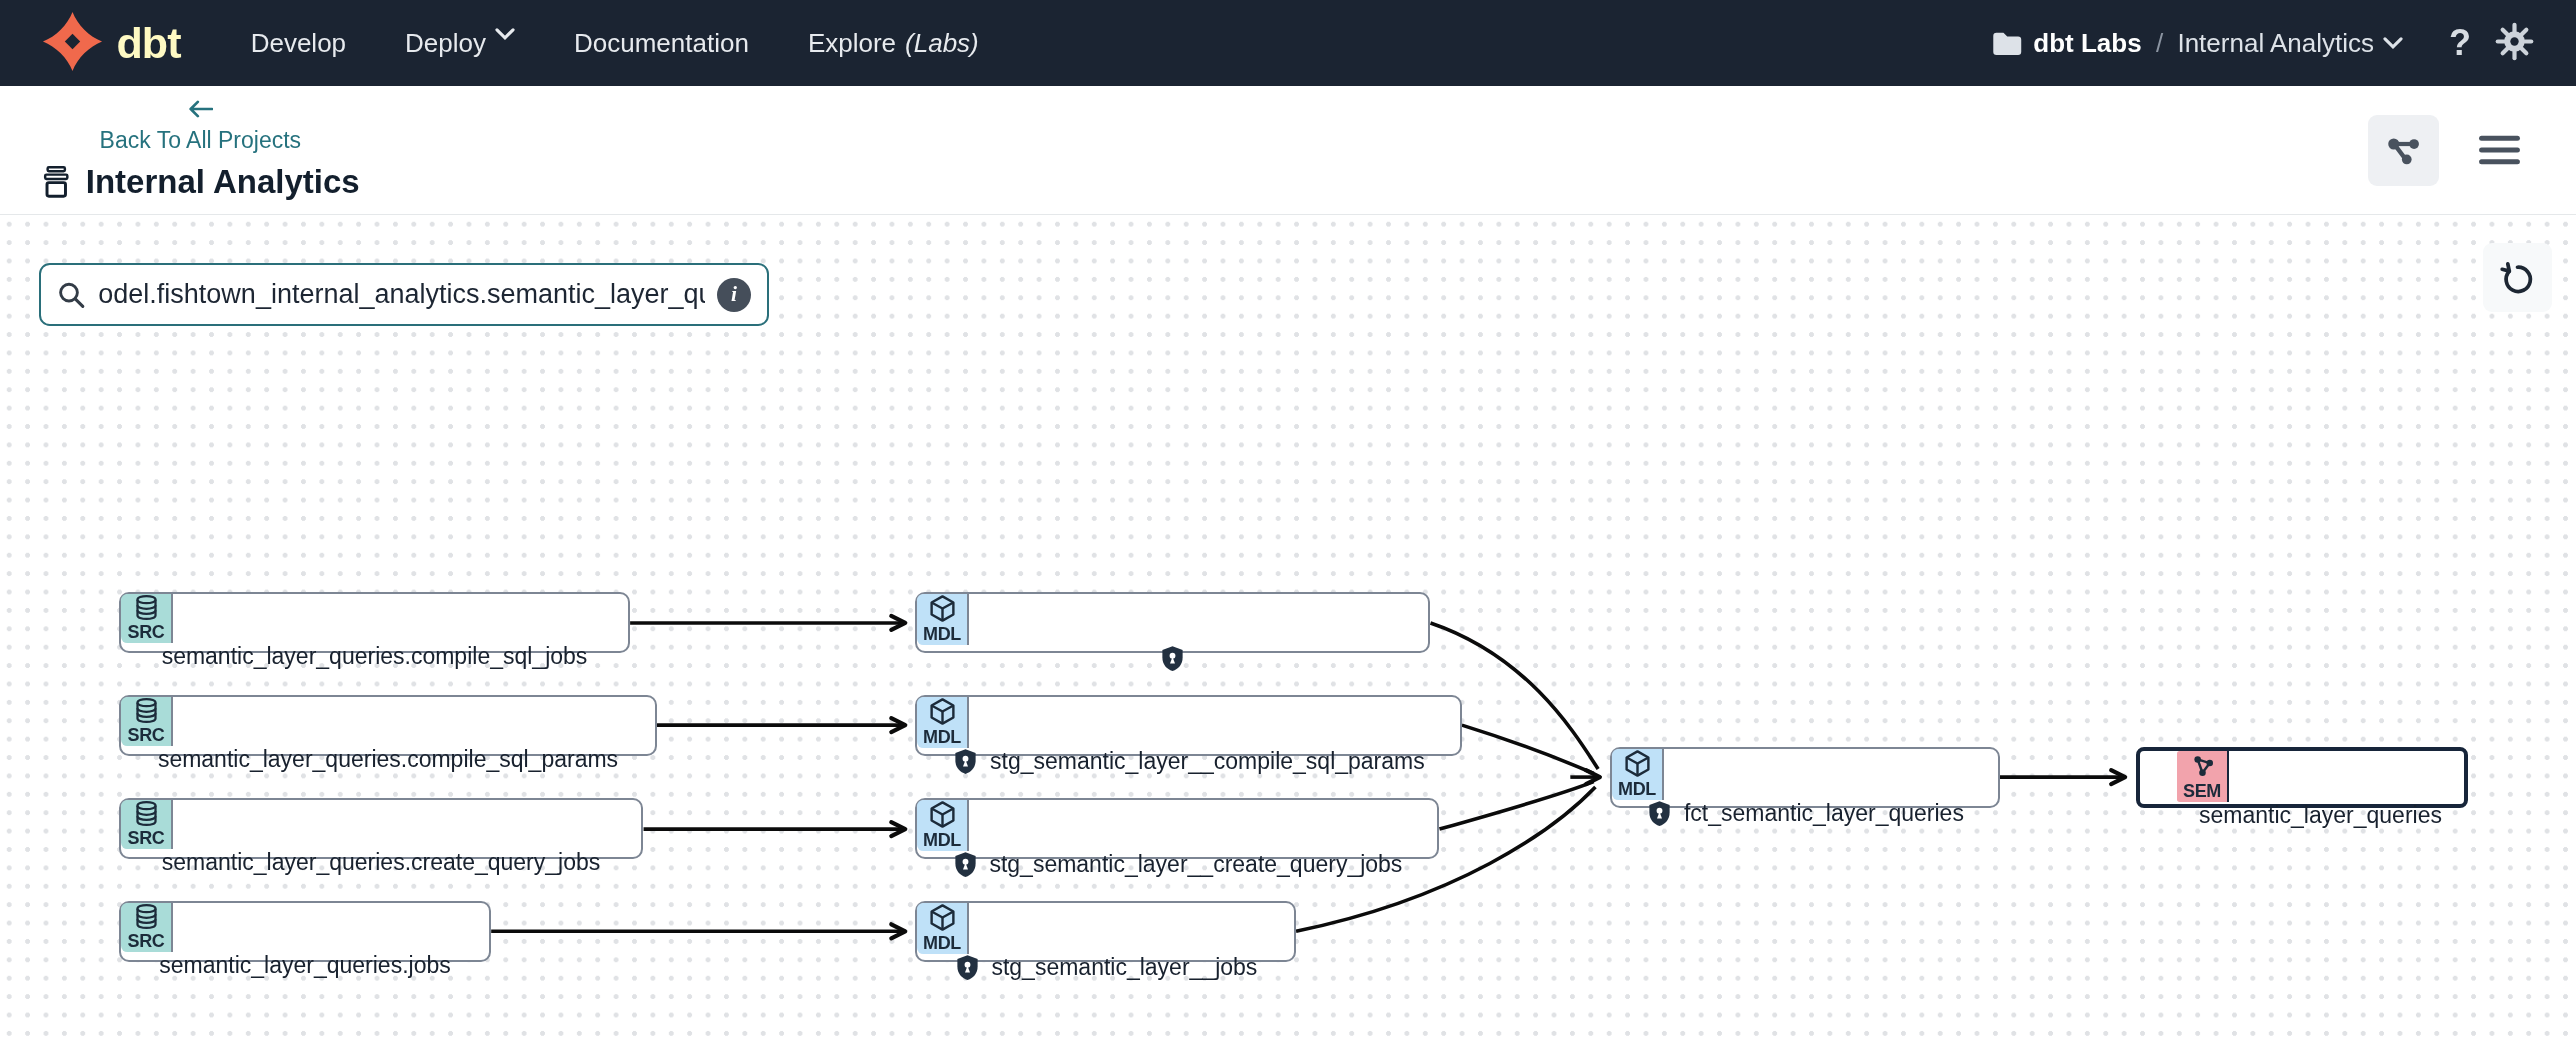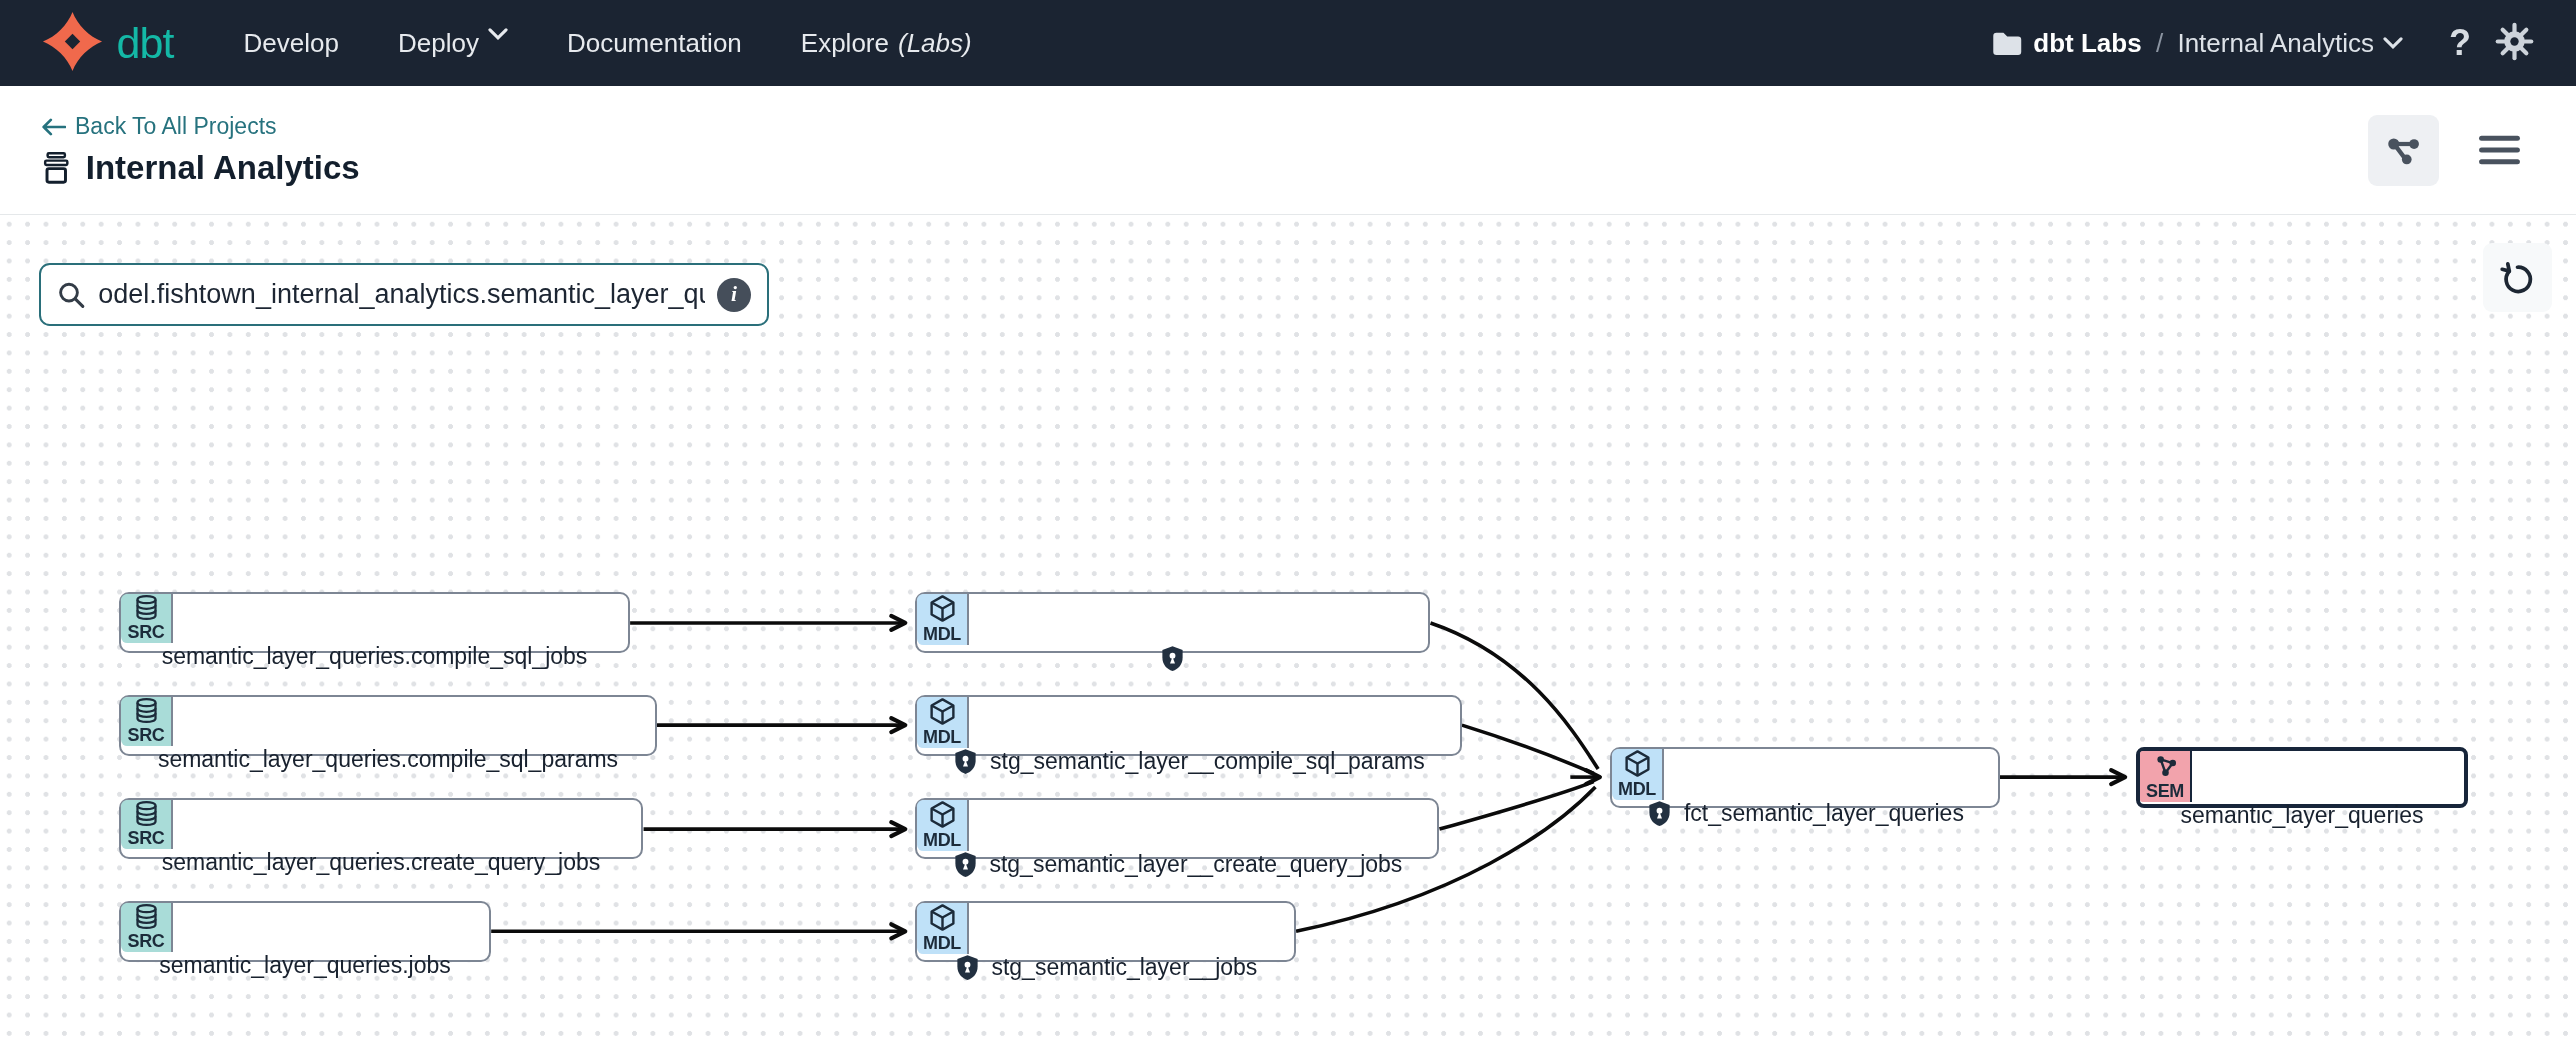--- a/index.html
+++ b/index.html
@@ -3,36 +3,36 @@
 <meta charset="utf-8">
 <style>
   * { box-sizing: border-box; margin: 0; padding: 0; }
   html,body { width: 2576px; height: 1047px; overflow: hidden; background:#fff;
     font-family: "Liberation Sans", "DejaVu Sans", sans-serif; }
 
   
   .topnav { height: 86px; background:#1b2432; display:flex; align-items:center;
     padding: 0 41px; color:#e7eaee; }
   .brand { display:flex; align-items:center; gap:12.5px; margin-right:70px; }
-  .brand-word { font-size:43px; font-weight:normal; color:#14b8a6; letter-spacing:-0.9px; }
+  .brand-word { font-size:43px; font-weight:bold; color:#fef9c3; letter-spacing:-0.9px; }
   .nav-items { display:flex; align-items:center; gap:59px; }
   .nav-item { font-size:26px; font-weight:400; color:#e7eaee; display:flex; align-items:flex-start; gap:9px; cursor:pointer; }
   .nav-item .beta { font-style:italic; }
   .nav-right { margin-left:auto; display:flex; align-items:center; gap:23px; }
   .crumb { display:flex; align-items:center; gap:14.3px; font-size:26px; }
   .crumb .org { font-weight:bold; color:#fff; display:flex; align-items:center; gap:10.8px;}
   .crumb .sep { color:#8b94a1; }
   .crumb .proj { color:#dde2e8; display:flex; align-items:center; gap:9px; }
   .help-glyph { font-size:36px; font-weight:bold; color:#d7dce2; margin-left:23px; cursor:pointer; }
 
   
   .subheader { height: 129px; background:#fff; border-bottom: 1.8px solid #e5e8ea;
     display:flex; align-items:center; padding: 0 41px; position:relative; }
   .subheader-left { display:flex; flex-direction:column; gap:9px; }
-  .back-link { display:flex; align-items:center; gap:9px; color:#26727e; font-size:23px; cursor:pointer; }
+  .back-link { display:flex; align-items:center; gap:9px; color:#26727e; font-size:23px; cursor:pointer;flex-direction:column; }
   .title-row { display:flex; align-items:center; gap:14.3px; }
   .page-title { font-size:33px; font-weight:600; color:#131f2d; }
   .subheader-right { margin-left:auto; display:flex; align-items:center; gap:25px; }
   .icon-btn { width:71px; height:71px; border-radius:9px; display:flex; align-items:center;
     justify-content:center; cursor:pointer; }
   .icon-btn.active { background:#eef0f3; }
 
   
   .canvas { position:relative; width:2576px; height:832px; background:#fff;
     background-image: radial-gradient(circle, #e0e2e5 2.2px, transparent 2.3px);
@@ -378,21 +378,21 @@
     <div class="body">
       <svg width="27" height="27" viewBox="0 0 24 24">
           <path d="M12 1 L21 4.5 V11 C21 17.2 17.2 21.3 12 23 C6.8 21.3 3 17.2 3 11 V4.5 Z" fill="#223040"></path>
           <circle cx="12" cy="9.5" r="2.6" fill="#fff"></circle>
           <path d="M12 10.5 L9.8 16.5 H14.2 Z" fill="#fff"></path>
         </svg>
       <span class="label">fct_semantic_layer_queries</span>
     </div>
   </div>
 
-  <div class="node selected" style="left:2136px; top:532px; width:332px;">
+  <div class="node selected" style="left:2136px; top:532px; width:332px;padding-left:37px;">
     <div class="badge badge-sem">
       <svg width="29" height="29" viewBox="0 0 24 24">
         <g stroke="#1c2b3a" stroke-width="2" fill="none">
             <line x1="8" y1="7" x2="18" y2="10"></line>
             <line x1="8" y1="7" x2="12" y2="18"></line>
             <line x1="18" y1="10" x2="12" y2="18"></line>
           </g>
         <circle cx="8" cy="7" r="2.7" fill="#1c2b3a"></circle>
           <circle cx="18" cy="10" r="2.7" fill="#1c2b3a"></circle>
           <circle cx="12" cy="18" r="2.7" fill="#1c2b3a"></circle>

